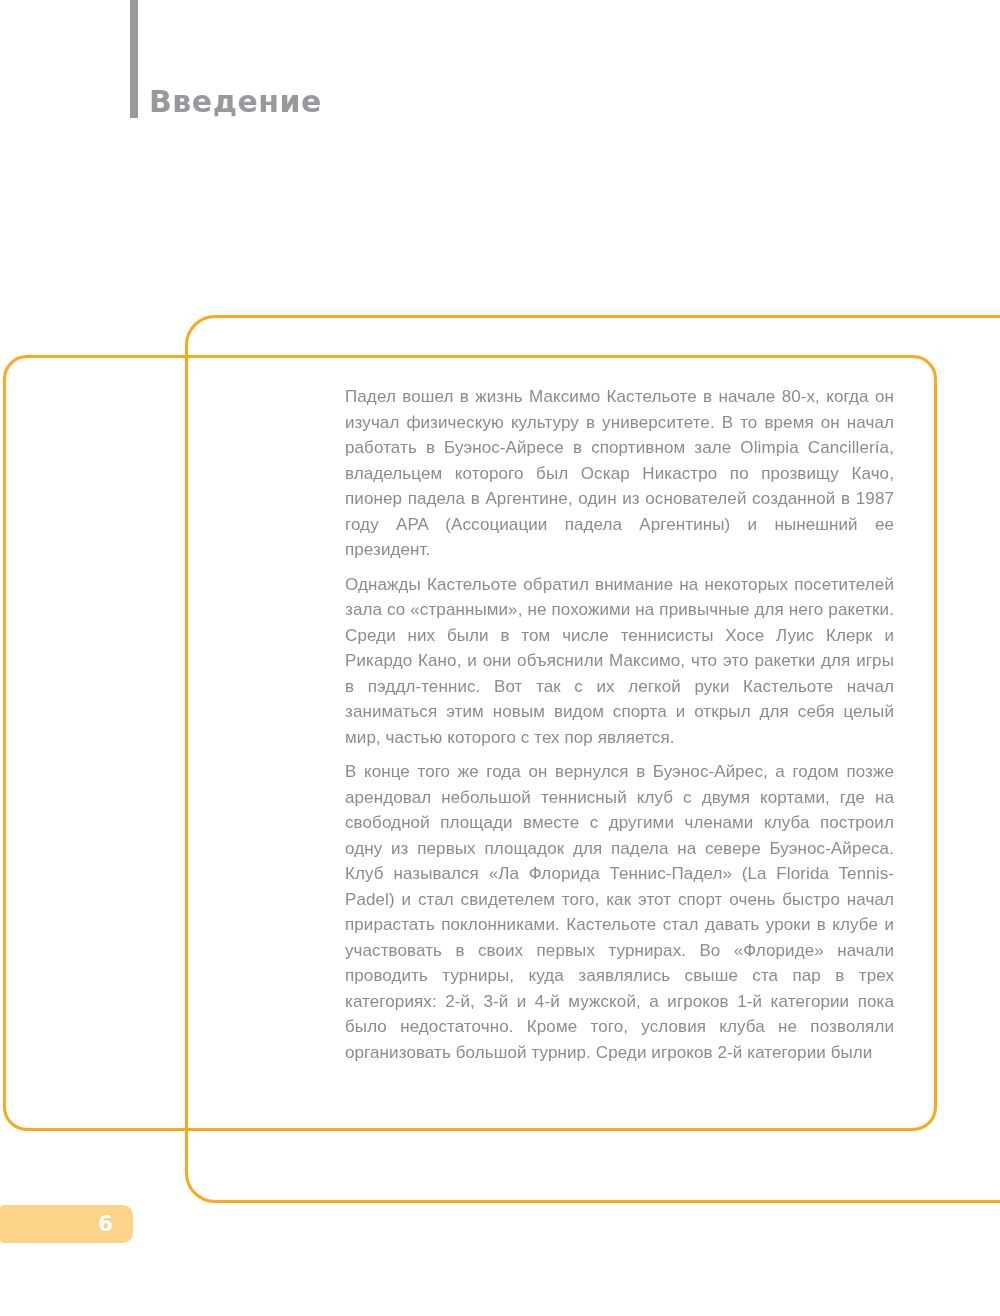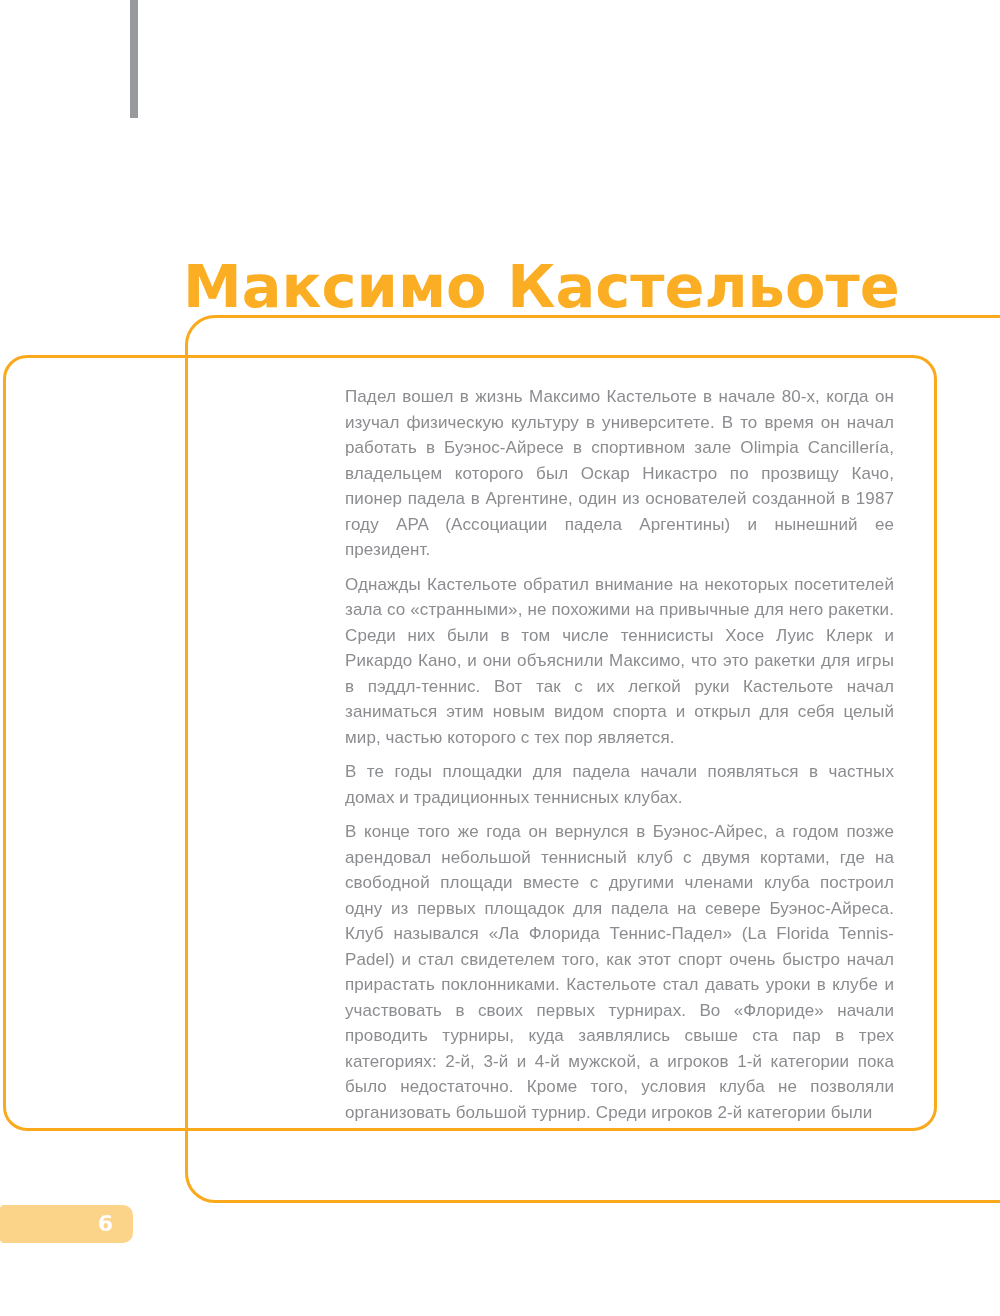--- a/index.html
+++ b/index.html
@@ -110,30 +110,29 @@
     color: #ffffff;
   }
 </style>
 </head>
 <body>
 
 <div class="page">
 
   <div class="section-bar"></div>
 
+  <div class="section-label">Введение</div>
 
-  <h1 class="page-title">Максимо Кастельоте</h1>
 
   <div class="frame-inner"></div>
   <div class="frame-outer"></div>
 
   <div class="body-copy">
     <p>Падел вошел в жизнь Максимо Кастельоте в начале 80-х, когда он изучал физическую культуру в университете. В то время он начал работать в Буэнос-Айресе в спортивном зале Olimpia Cancillería, владельцем которого был Оскар Никастро по прозвищу Качо, пионер падела в Аргентине, один из основателей созданной в 1987 году APA (Ассоциации падела Аргентины) и нынешний ее президент.</p>
     <p>Однажды Кастельоте обратил внимание на некоторых посетителей зала со «странными», не похожими на привычные для него ракетки. Среди них были в том числе теннисисты Хосе Луис Клерк и Рикардо Кано, и они объяснили Максимо, что это ракетки для игры в пэддл-теннис. Вот так с их легкой руки Кастельоте начал заниматься этим новым видом спорта и открыл для себя целый мир, частью которого с тех пор является.</p>
-    <p>В те годы площадки для падела начали появляться в частных домах и традиционных теннисных клубах.</p>
     <p>В конце того же года он вернулся в Буэнос-Айрес, а годом позже арендовал небольшой теннисный клуб с двумя кортами, где на свободной площади вместе с другими членами клуба построил одну из первых площадок для падела на севере Буэнос-Айреса. Клуб назывался «Ла Флорида Теннис-Падел» (La Florida Tennis-Padel) и стал свидетелем того, как этот спорт очень быстро начал прирастать поклонниками. Кастельоте стал давать уроки в клубе и участвовать в своих первых турнирах. Во «Флориде» начали проводить турниры, куда заявлялись свыше ста пар в трех категориях: 2-й, 3-й и 4-й мужской, а игроков 1-й категории пока было недостаточно. Кроме того, условия клуба не позволяли организовать большой турнир. Среди игроков 2-й категории были</p>
   </div>
 
   <div class="page-number-badge">
     <span>6</span>
   </div>
 
 </div>
 
 </body></html>

